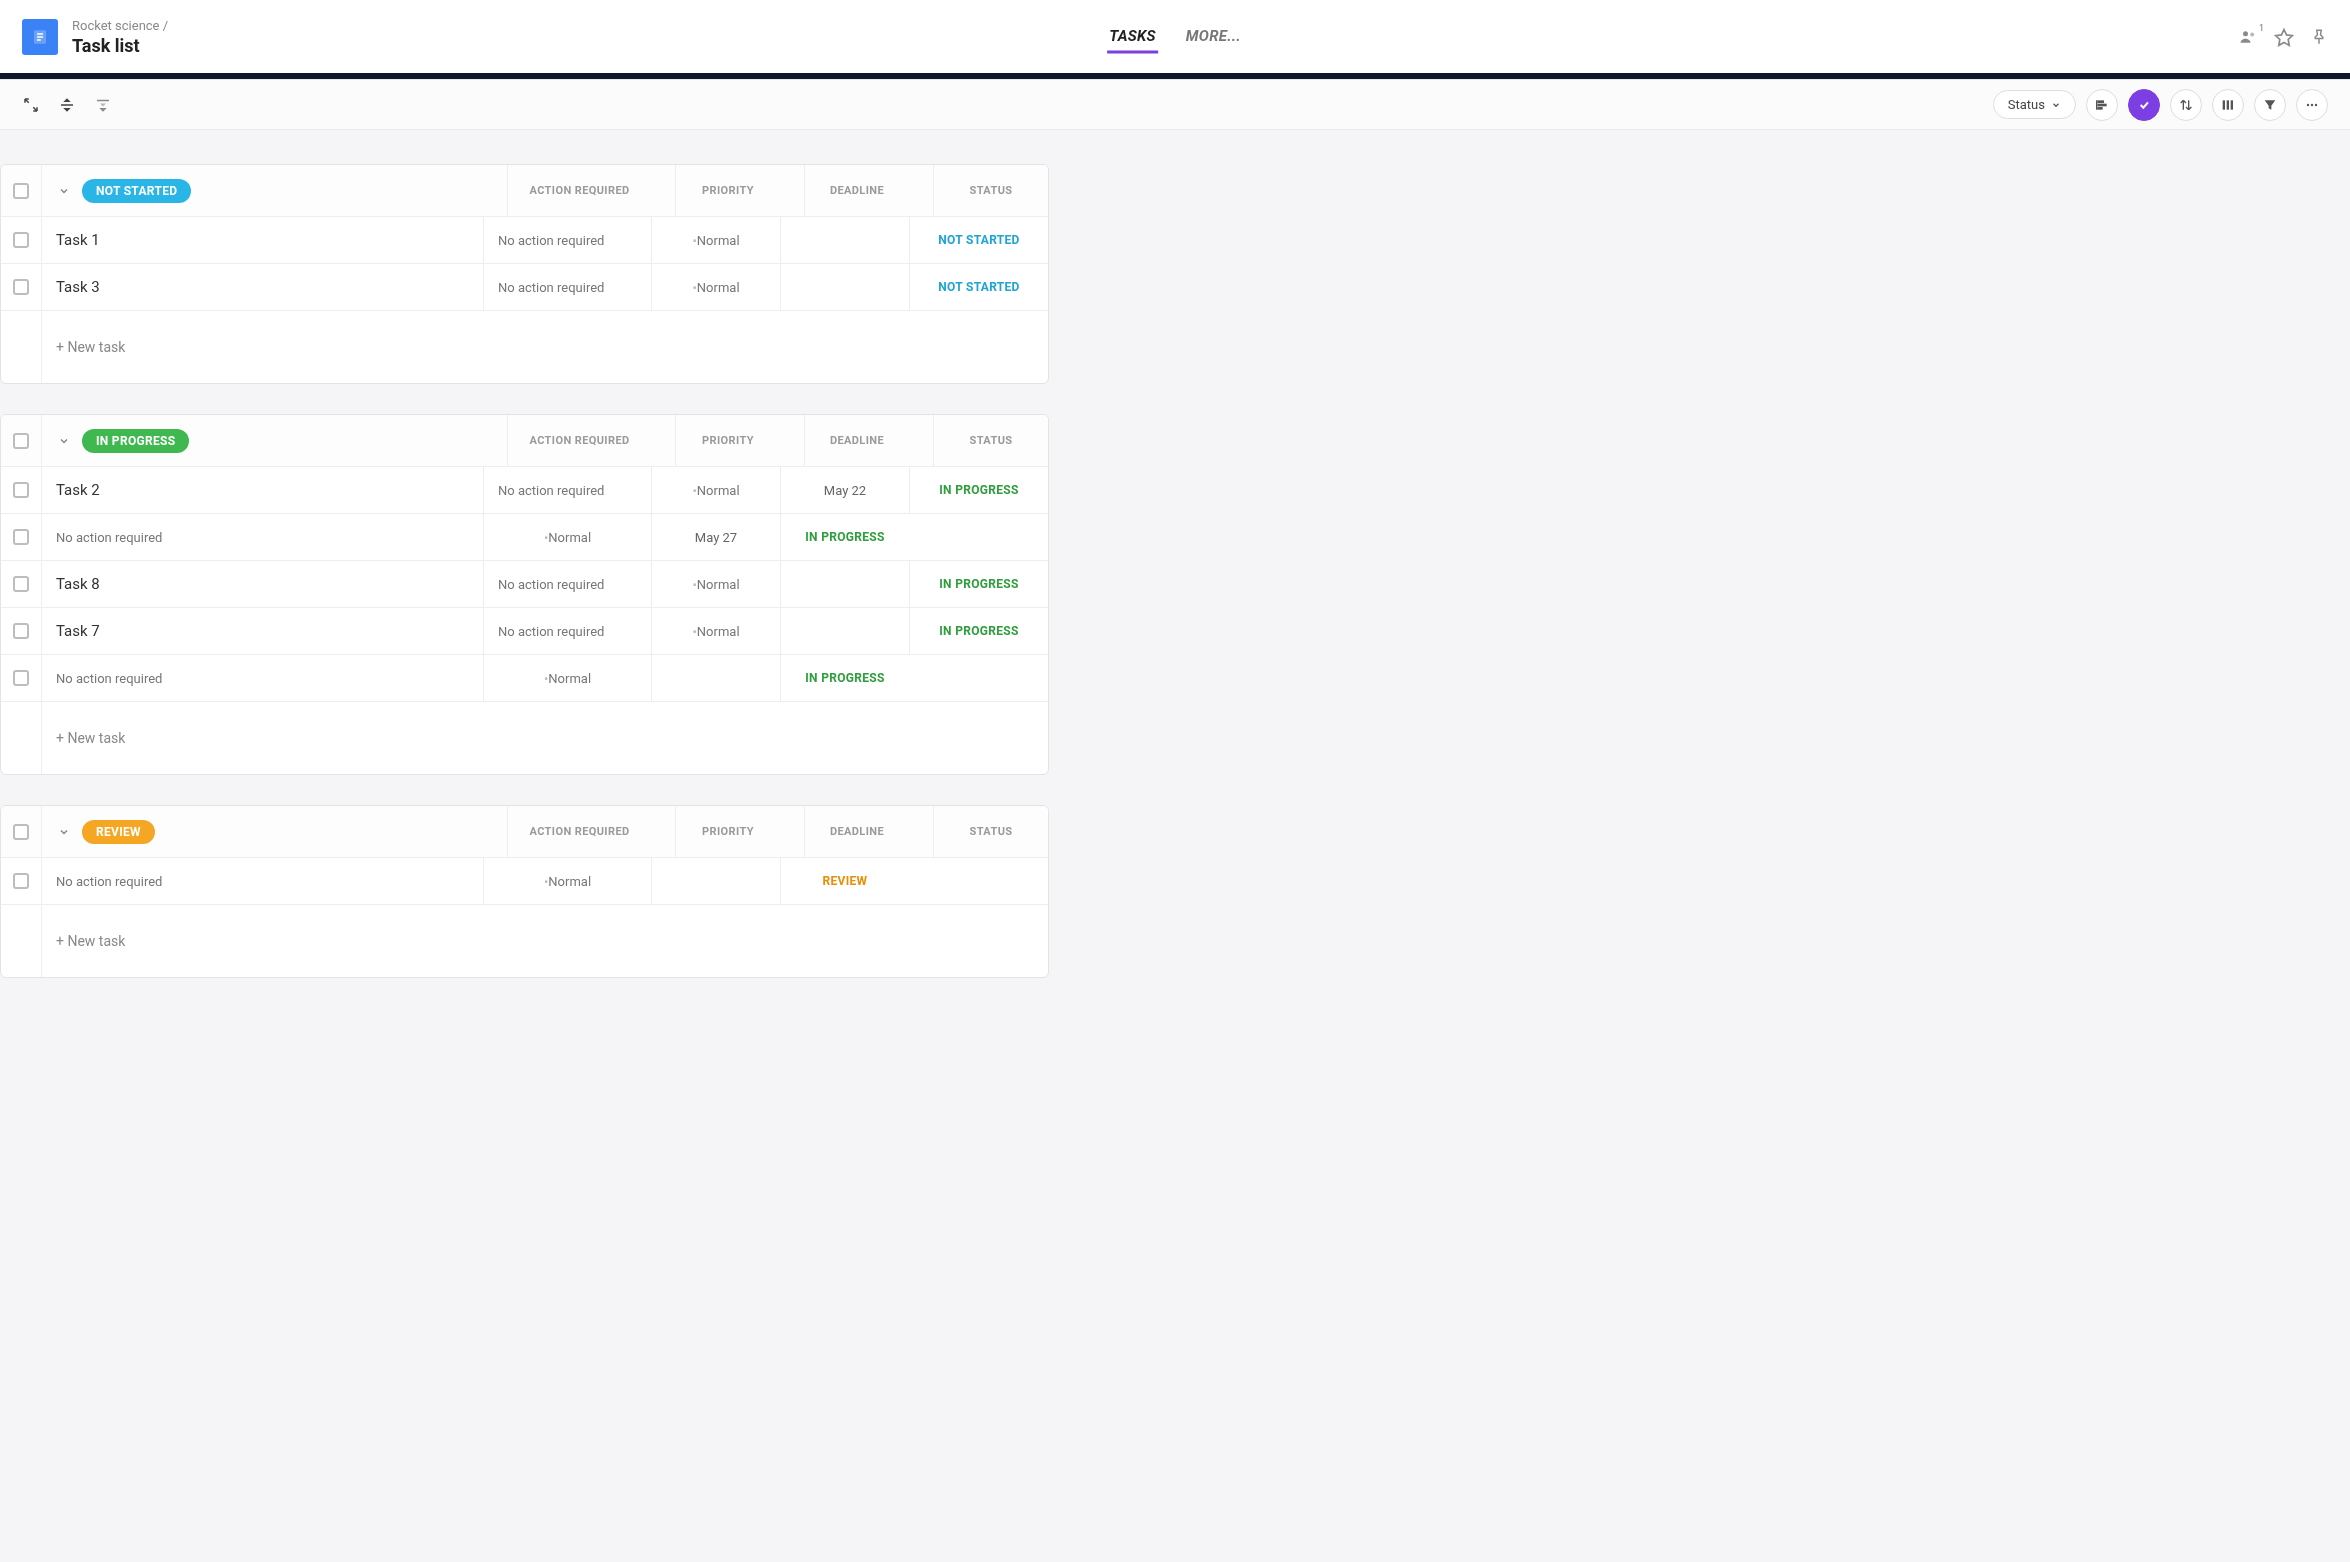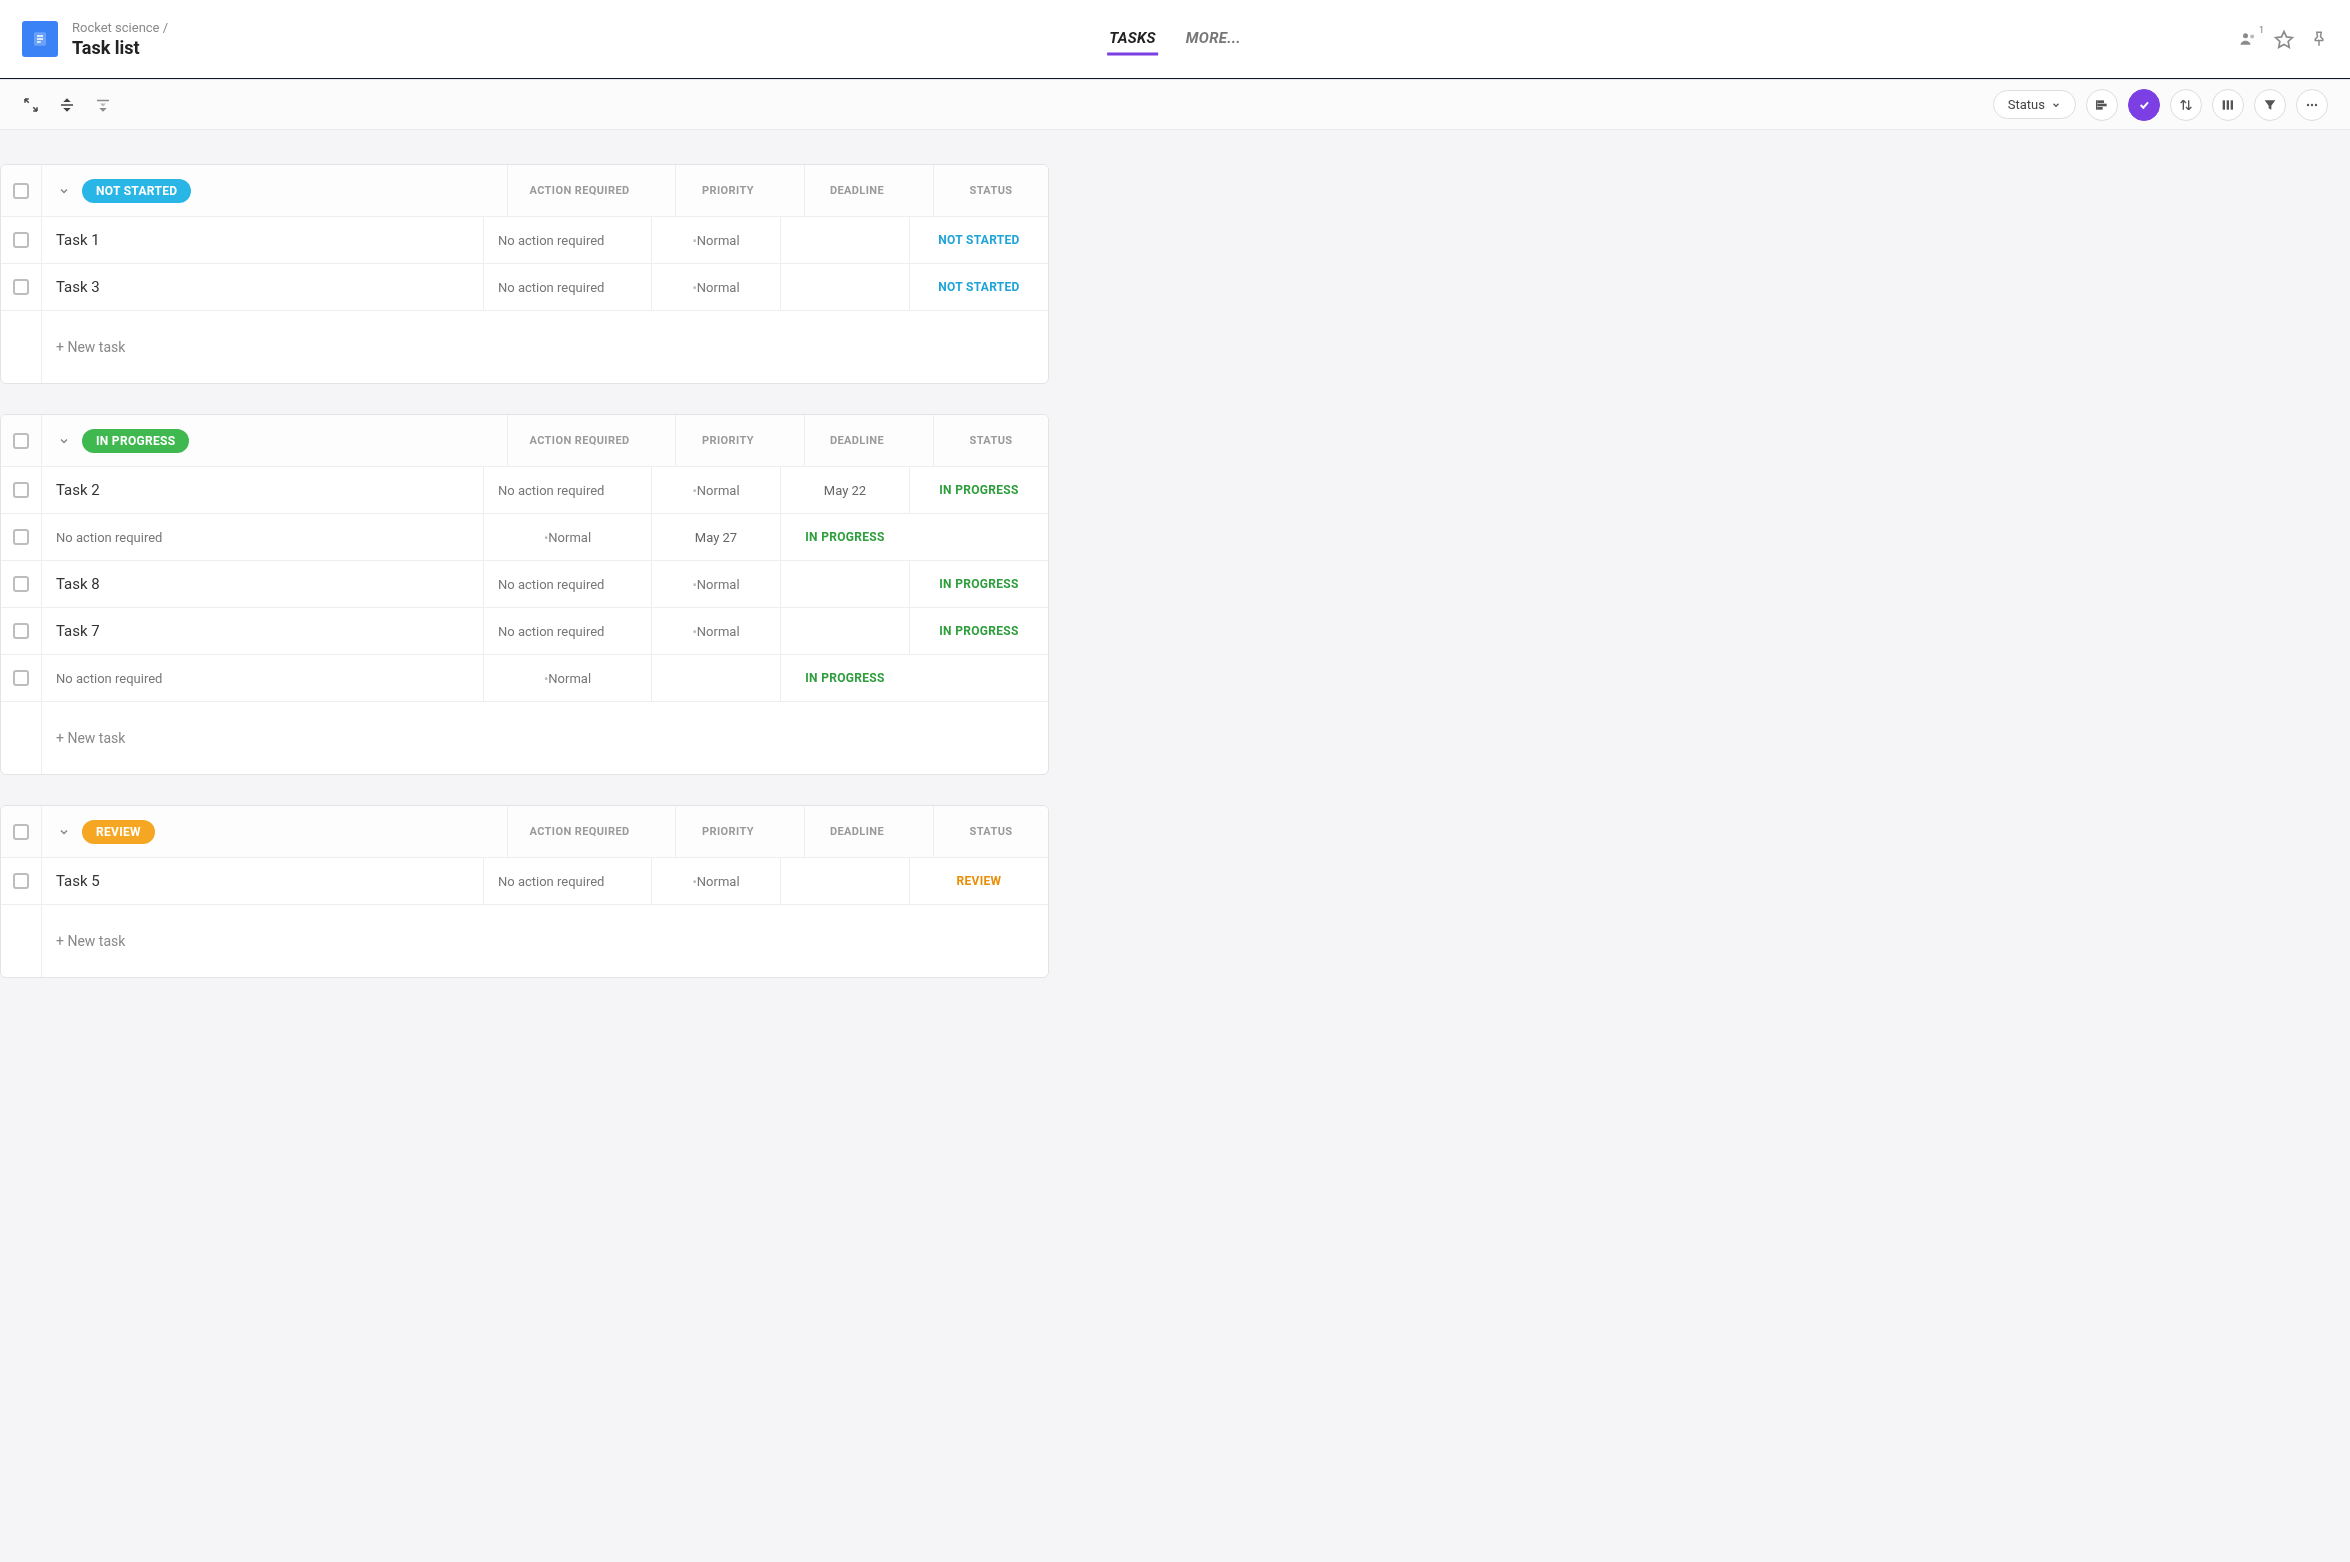--- a/index.html
+++ b/index.html
@@ -9,21 +9,21 @@
     color: #3a3a3a;
     font-size: 14px;
   }
   .header {
     display: flex;
     align-items: center;
     background: #fff;
     padding: 14px 22px 14px 22px;
     height: 79px;
     position: relative;
-    border-bottom: 1px solid #0f172a;
+    border-bottom: 6px solid #0f172a;
   }
   .page-icon {
     width: 36px; height: 36px;
     background: #3b82f6;
     border-radius: 3px;
     display:flex;align-items:center;justify-content:center;
     margin-right: 14px;
     flex-shrink:0;
   }
   .page-icon svg { width:18px;height:18px; }
@@ -363,21 +363,20 @@
     </div>
     <div class="col col-head">ACTION REQUIRED</div>
     <div class="col col-head">PRIORITY</div>
     <div class="col col-head">DEADLINE</div>
     <div class="col col-head">STATUS</div>
       </div>
       <div class="row">
       <div class="col chk">
         <div class="chkbox"></div>
       </div>
-      <div class="col name-col">Task 5</div>
       <div class="col action-text">No action required</div>
       <div class="col priority" style="justify-content:center"><span class="dot"></span>Normal</div>
       <div class="col deadline"></div>
       <div class="col status-text" style="color:#e98e07">REVIEW</div>
       </div>
       <div class="row newtask-row">
     <div class="col chk"></div>
     <div class="newtask">+ New task</div>
       </div>
     </div>

